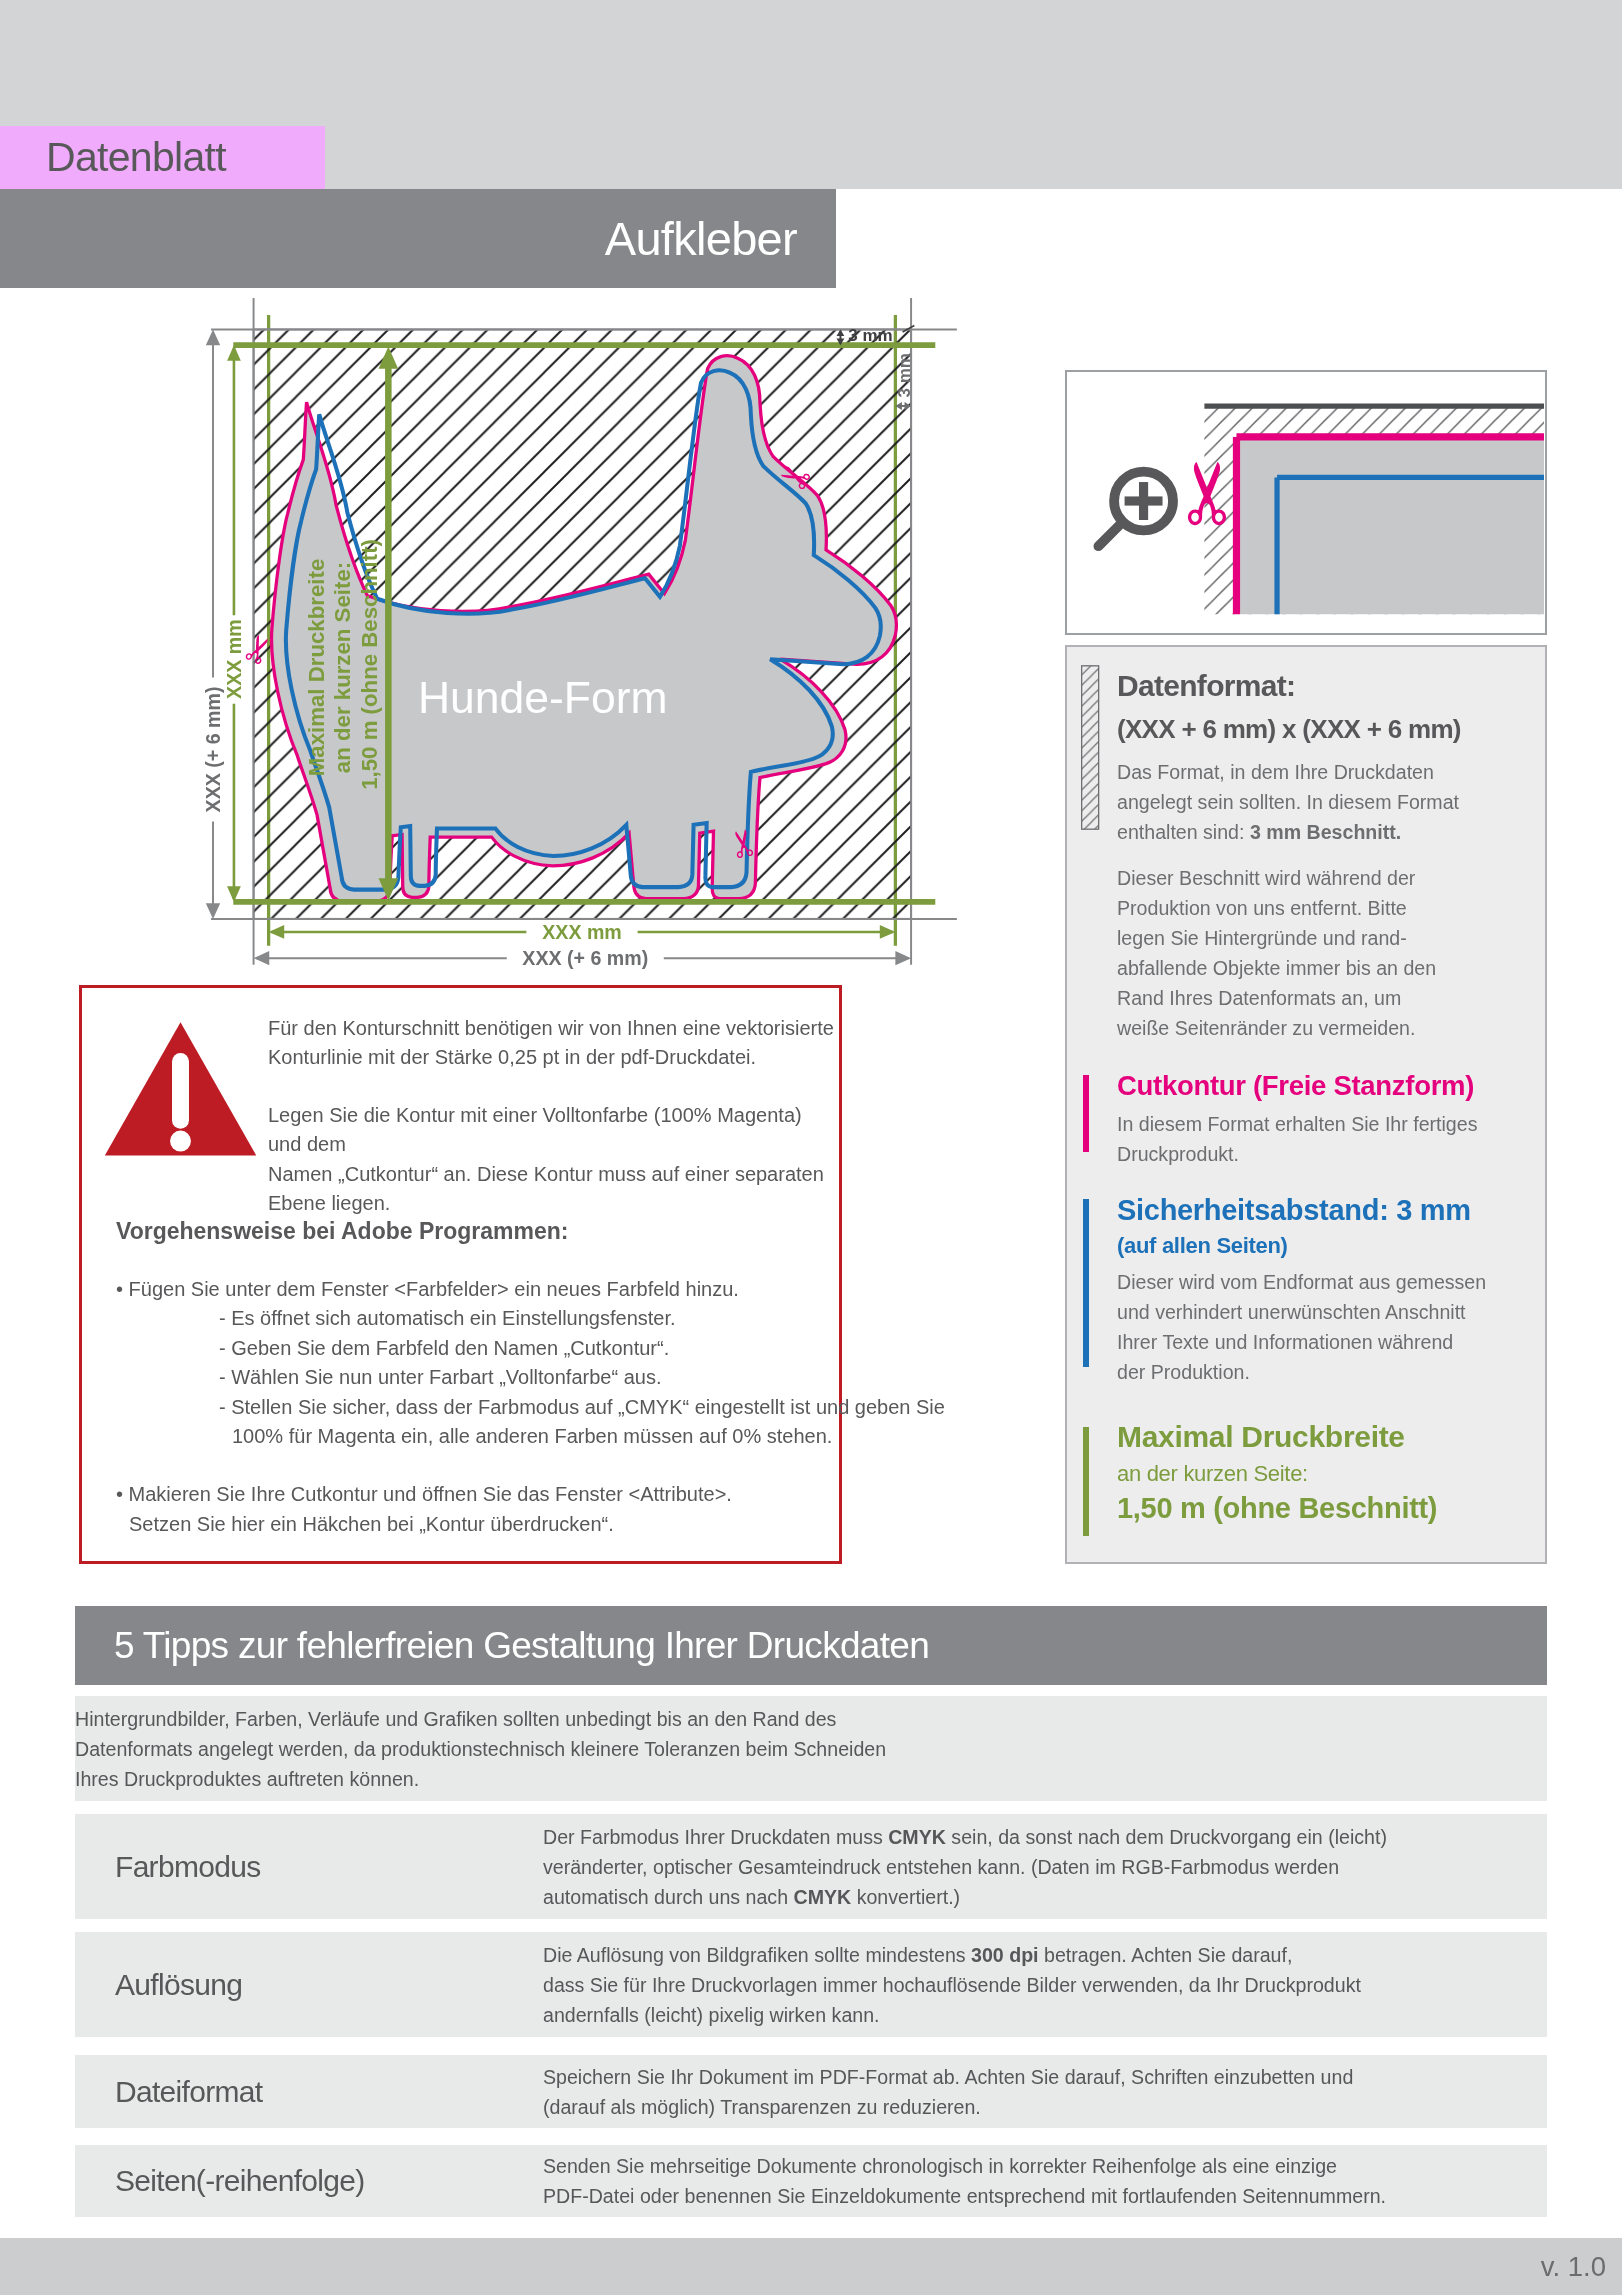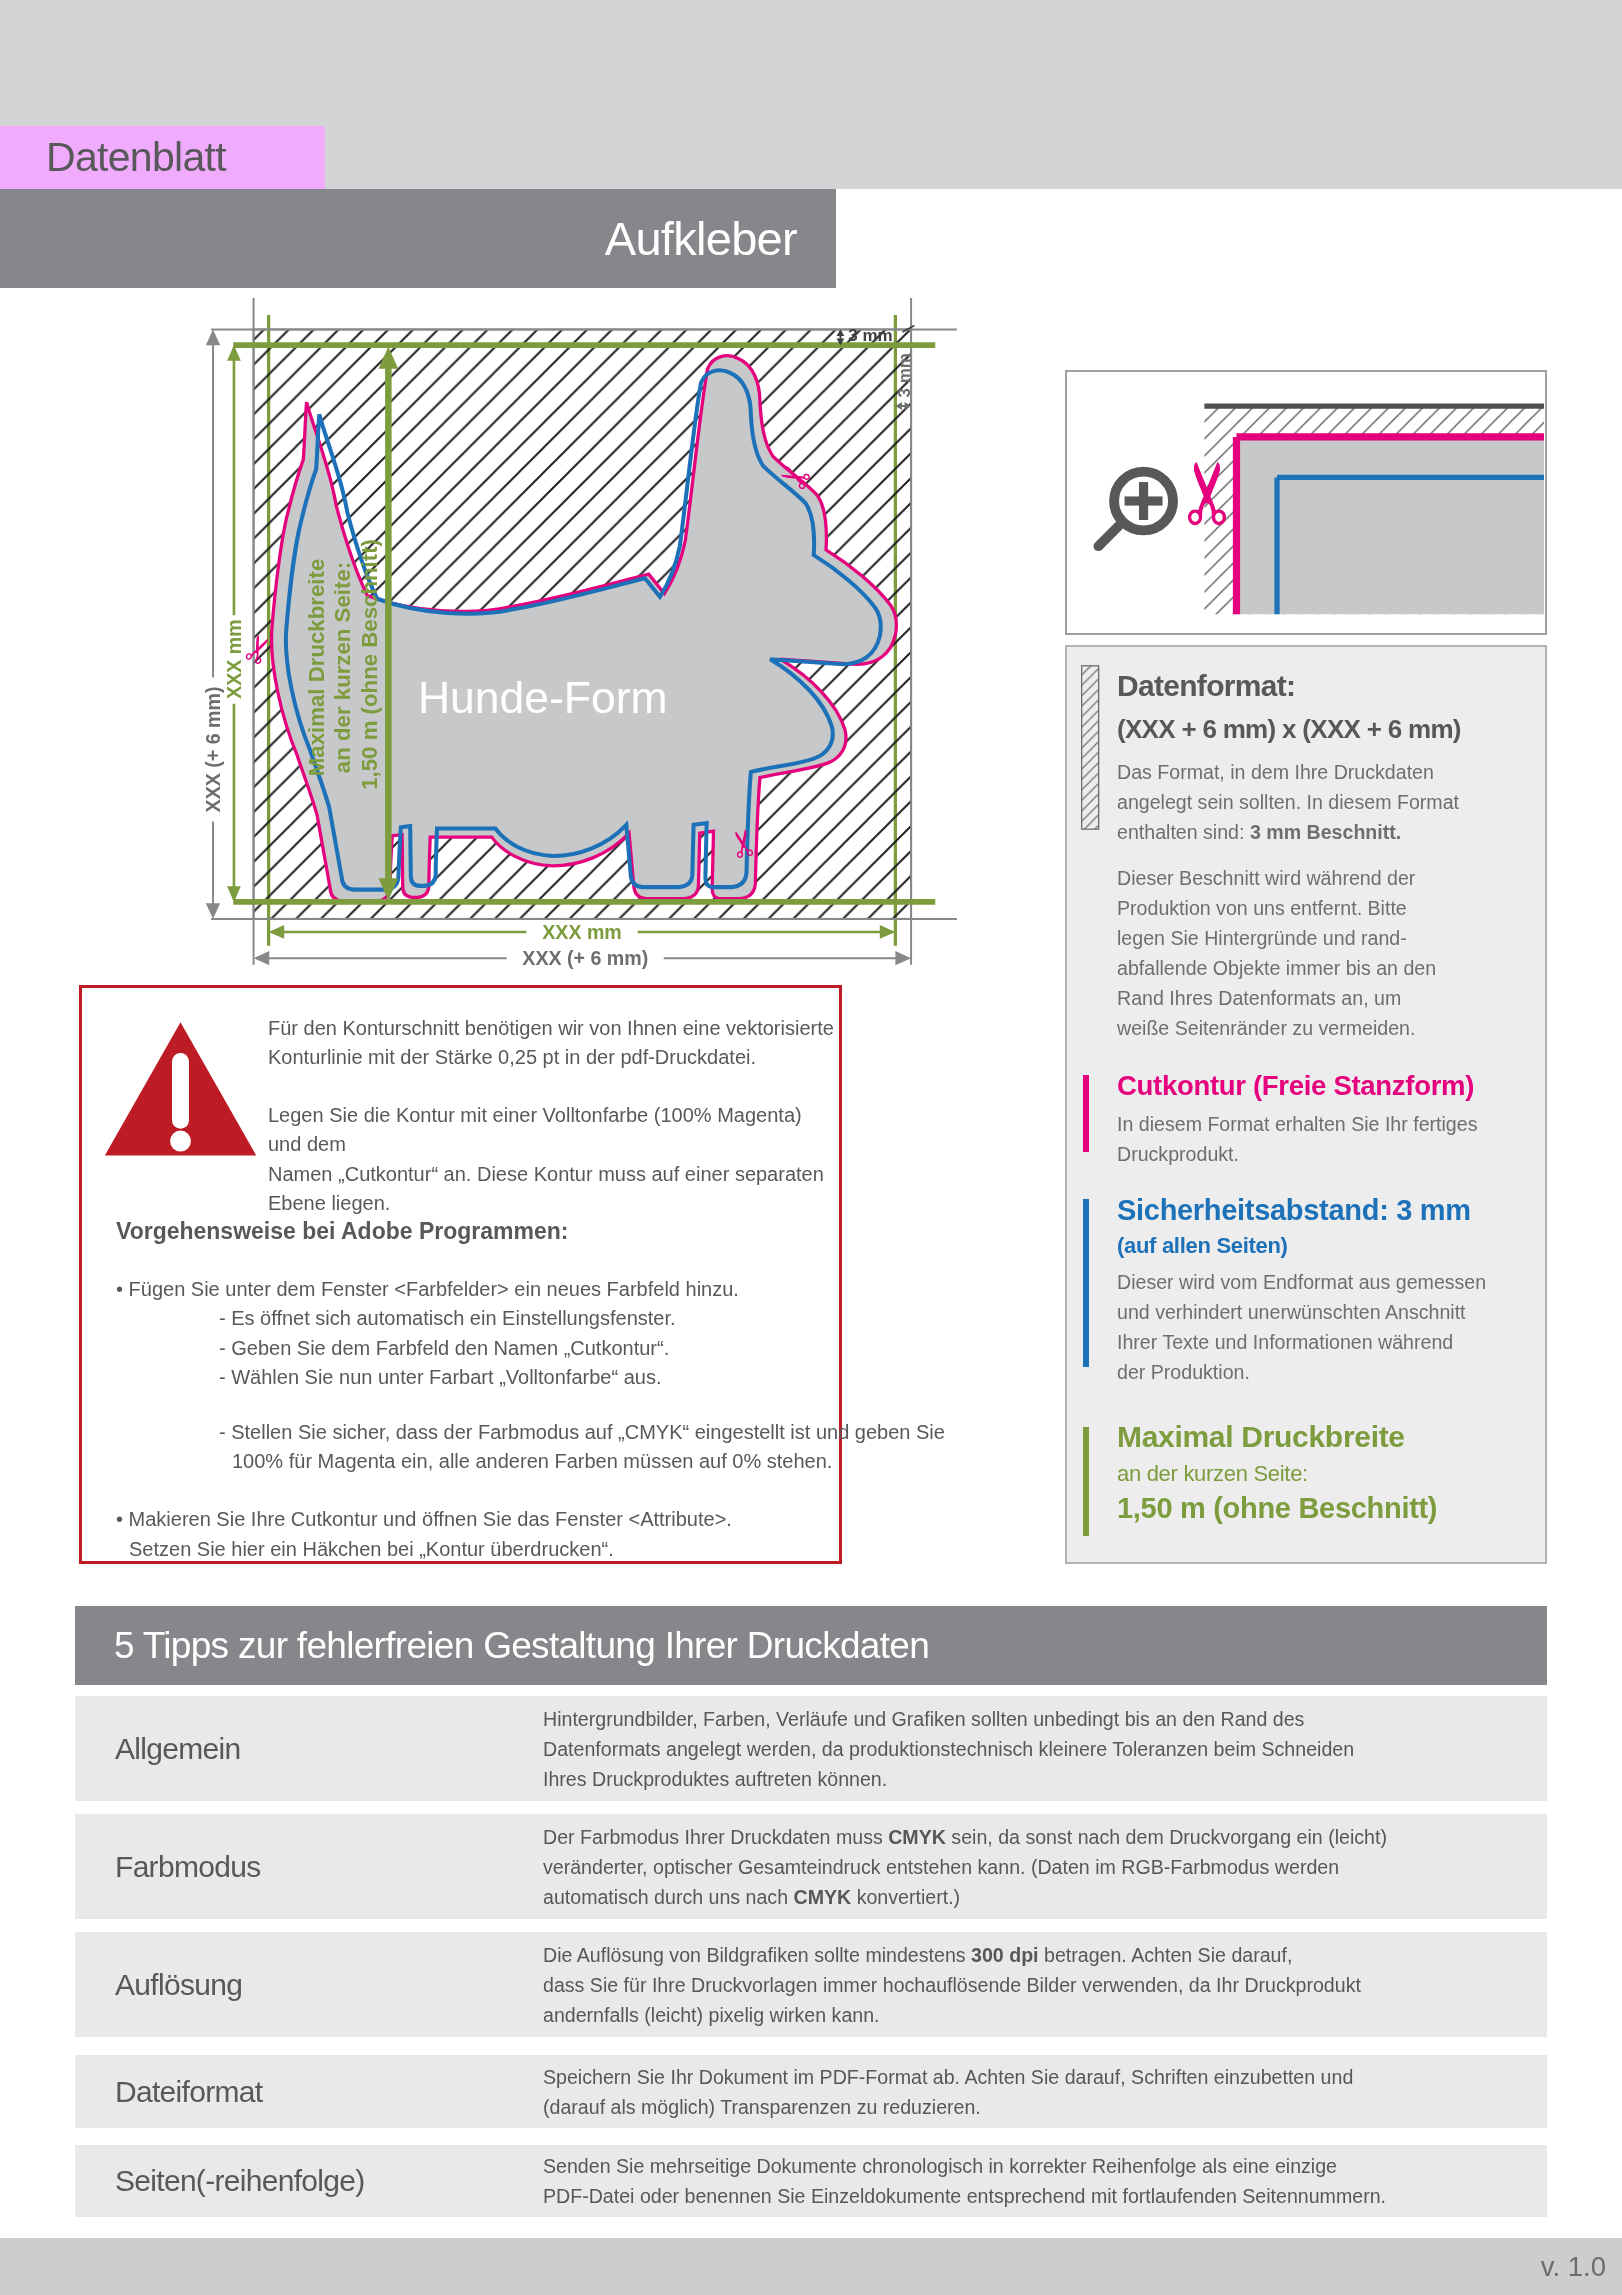--- a/index.html
+++ b/index.html
@@ -226,34 +226,33 @@
     </svg>
     <div class="para" style="left:186px;top:26px;"><span>Für den Konturschnitt benötigen wir von Ihnen eine vektorisierte</span><br><span>Konturlinie mit der Stärke 0,25 pt in der pdf-Druckdatei.</span></div>
     <div class="para" style="left:186px;top:113px;"><span>Legen Sie die Kontur mit einer Volltonfarbe (100% Magenta) und dem</span><br><span>Namen „Cutkontur“ an. Diese Kontur muss auf einer separaten Ebene liegen.</span></div>
     <div class="whead" style="left:34px;top:230px;">Vorgehensweise bei Adobe Programmen:</div>
     <div class="steps">
 
     <div class="step" style="padding-left: 0px;">• Fügen Sie unter dem Fenster &lt;Farbfelder&gt; ein neues Farbfeld hinzu.</div>
         <div class="step" style="padding-left: 103px;">- Es öffnet sich automatisch ein Einstellungsfenster.</div>
         <div class="step" style="padding-left: 103px;">- Geben Sie dem Farbfeld den Namen „Cutkontur“.</div>
         <div class="step" style="padding-left: 103px;">- Wählen Sie nun unter Farbart „Volltonfarbe“ aus.</div>
-        <div class="step" style="padding-left: 103px; margin-top: 25px;">- Stellen Sie sicher, dass der Farbmodus auf „CMYK“ eingestellt ist und geben Sie</div>
+        <div class="step" style="padding-left: 103px;">- Stellen Sie sicher, dass der Farbmodus auf „CMYK“ eingestellt ist und geben Sie</div>
         <div class="step" style="padding-left: 116px;">100% für Magenta ein, alle anderen Farben müssen auf 0% stehen.</div>
         <div class="step" style="padding-left: 0px; margin-top: 29px;">• Makieren Sie Ihre Cutkontur und öffnen Sie das Fenster &lt;Attribute&gt;.</div>
         <div class="step" style="padding-left: 13px;">Setzen Sie hier ein Häkchen bei „Kontur überdrucken“.</div>
       </div>
   </div>
 
   <div class="abs tipsband">
     <span>5 Tipps zur fehlerfreien Gestaltung Ihrer Druckdaten</span>
   </div>
   <div>
 
       <div class="abs tip-row">
-        <div class="tip-label">Allgemein</div>
         <div class="tip-body"><span>Hintergrundbilder, Farben, Verläufe und Grafiken sollten unbedingt bis an den Rand des</span><br><span>Datenformats angelegt werden, da produktionstechnisch kleinere Toleranzen beim Schneiden</span><br><span>Ihres Druckproduktes auftreten können.</span></div>
       </div>
 
       <div class="abs tip-row">
         <div class="tip-label">Farbmodus</div>
         <div class="tip-body"><span>Der Farbmodus Ihrer Druckdaten muss </span><b>CMYK</b><span> sein, da sonst nach dem Druckvorgang ein (leicht)</span><br><span>veränderter, optischer Gesamteindruck entstehen kann. (Daten im RGB-Farbmodus werden</span><br><span>automatisch durch uns nach </span><b>CMYK</b><span> konvertiert.)</span></div>
       </div>
 
       <div class="abs tip-row">
         <div class="tip-label">Auflösung</div>

